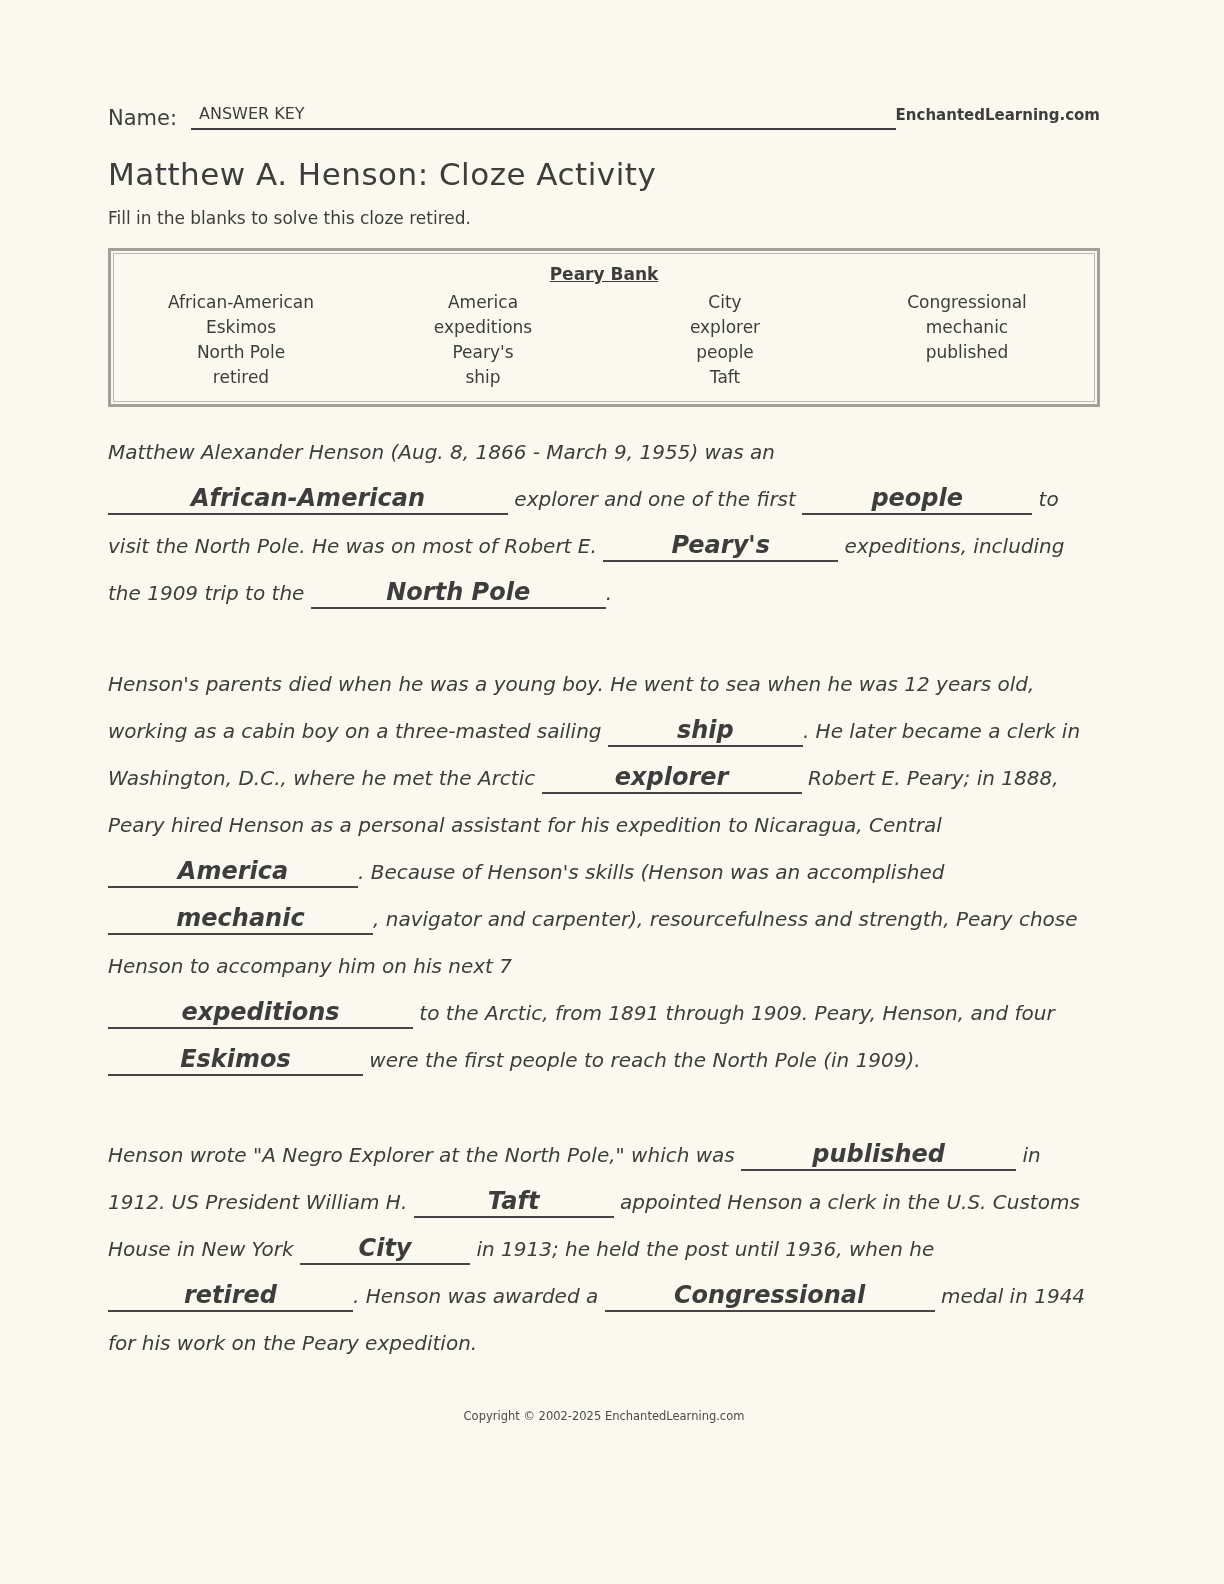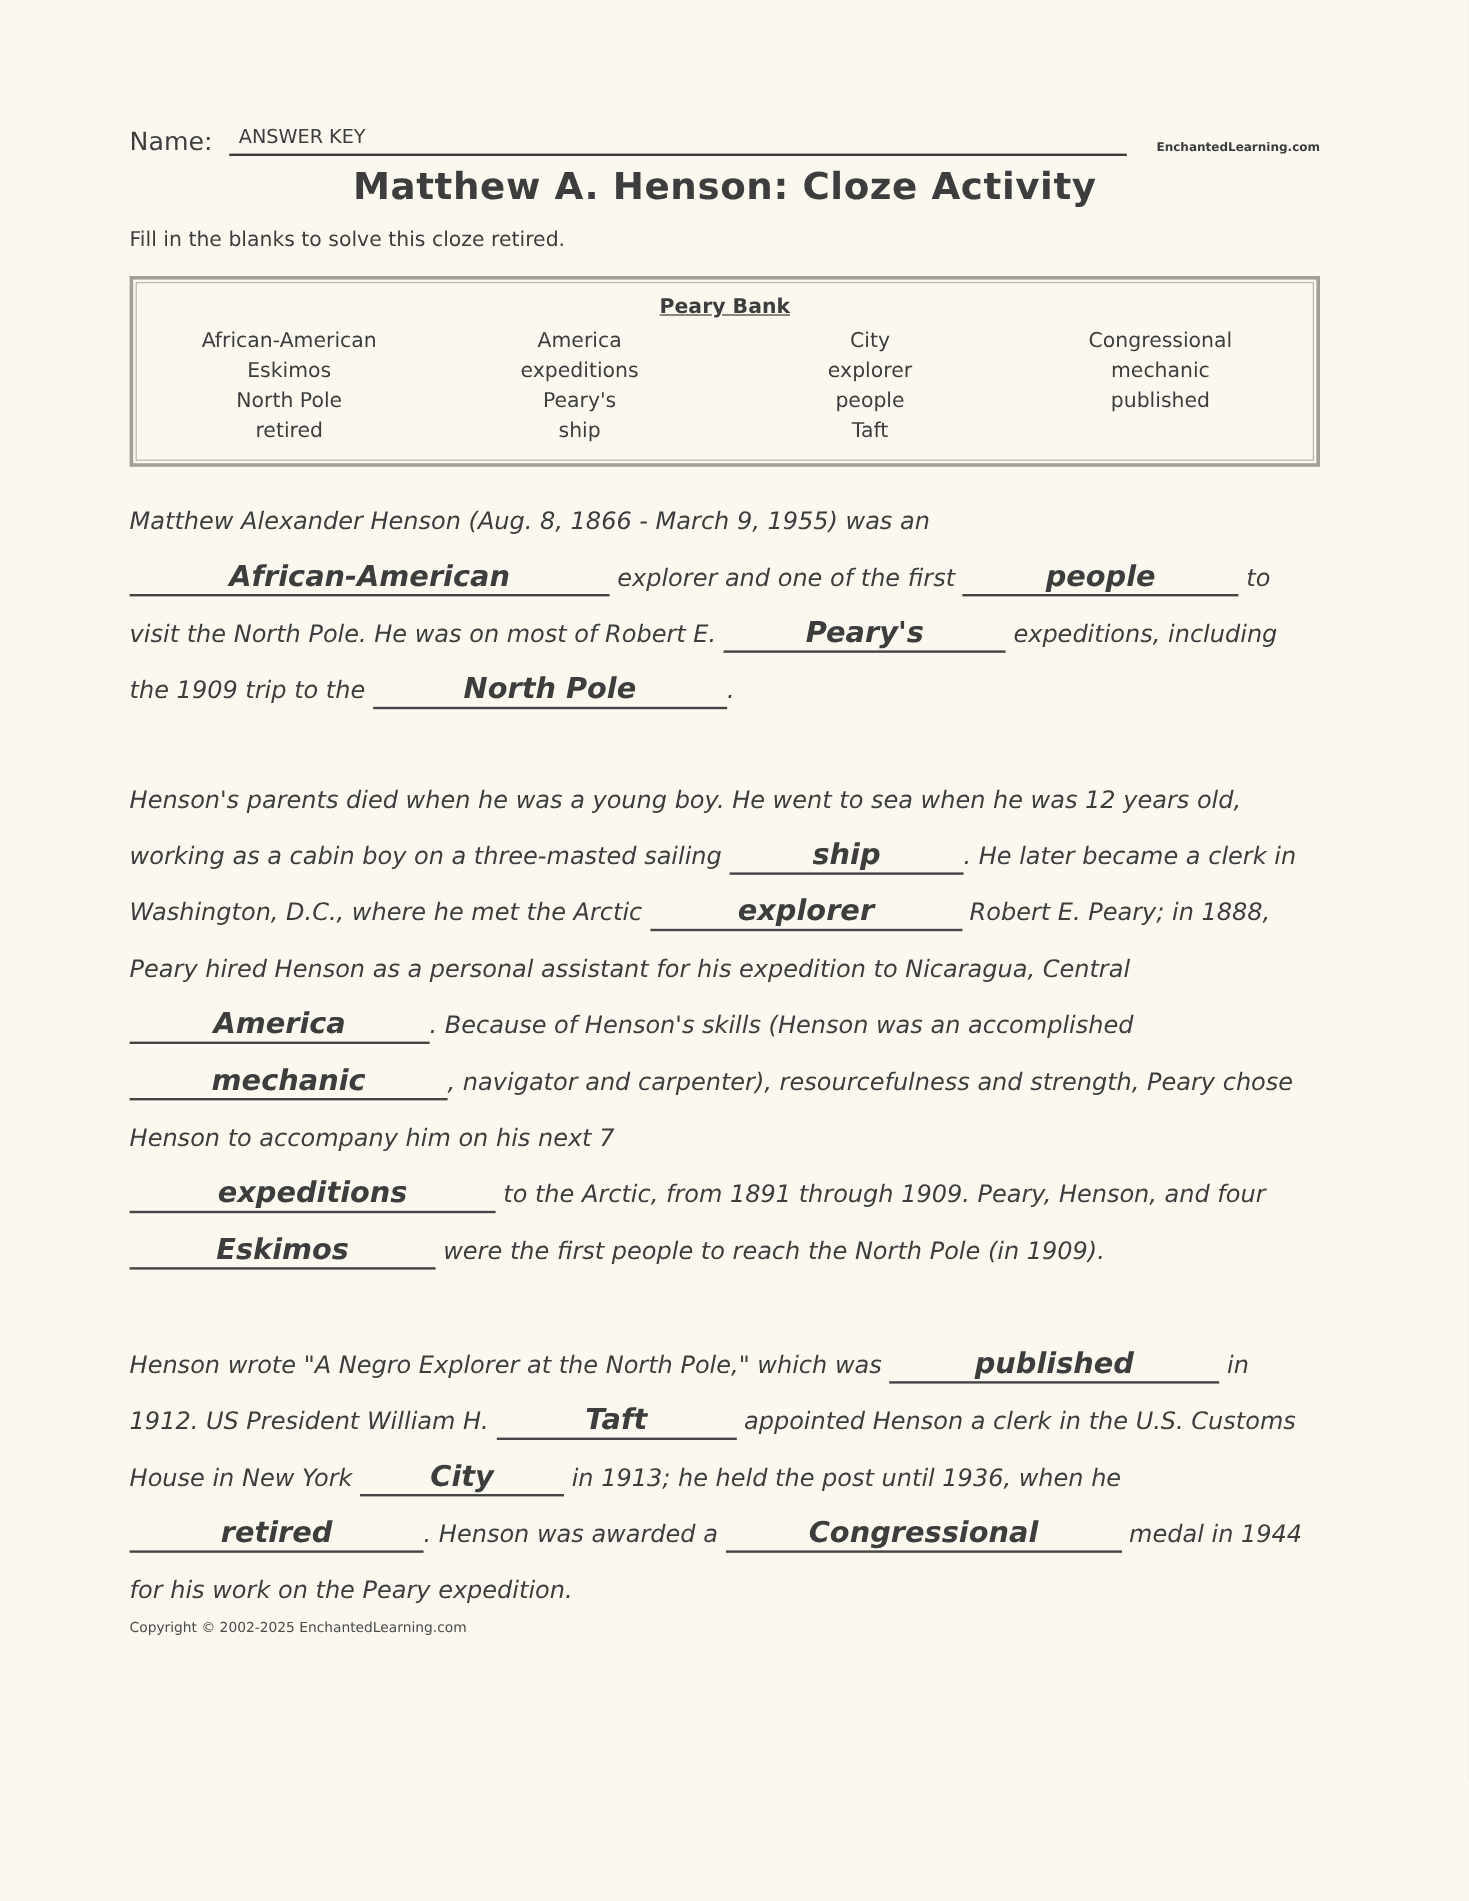--- a/index.html
+++ b/index.html
@@ -25,34 +25,32 @@
     width: 748px;
     border-bottom: 2px solid #3d3d3d;
     margin-left: 14px;
     font-size: 16px;
     padding: 0 0 5px 8px;
     box-sizing: border-box;
     white-space: nowrap;
   }
   .site-brand {
     margin-left: auto;
-    font-size: 10px;
+    font-size: 15px;
     font-weight: bold;
     align-self: flex-start;
     padding-top: 2px;
     white-space: nowrap;
-    margin-top: 12px;
   }
   
   .doc-title {
-    margin-top: 8px;
+    margin-top: 26px;
     font-size: 31px;
-    font-weight: bold;
+    font-weight: normal;
     letter-spacing: 0.5px;
-    text-align: center;
   }
   .instructions {
     margin-top: 16px;
     font-size: 17px;
   }
   
   .word-bank {
     margin-top: 20px;
     border: 3px solid #a2a09a;
     padding: 2px;
@@ -89,21 +87,23 @@
     border-bottom: 2px solid #454545;
     text-align: center;
     font-weight: bold;
     font-size: 24px;
     line-height: 1.1;
     padding-bottom: 2px;
     vertical-align: baseline;
   }
   
   .footer {
+    text-align: center;
     font-size: 11.5px;
+    margin-top: 42px;
     color: #4a4a4a;
   }
 </style>
 </head>
 <body>
 
 <div class="page">
 
   <div class="header-row">
     <span class="name-label">Name:</span>

